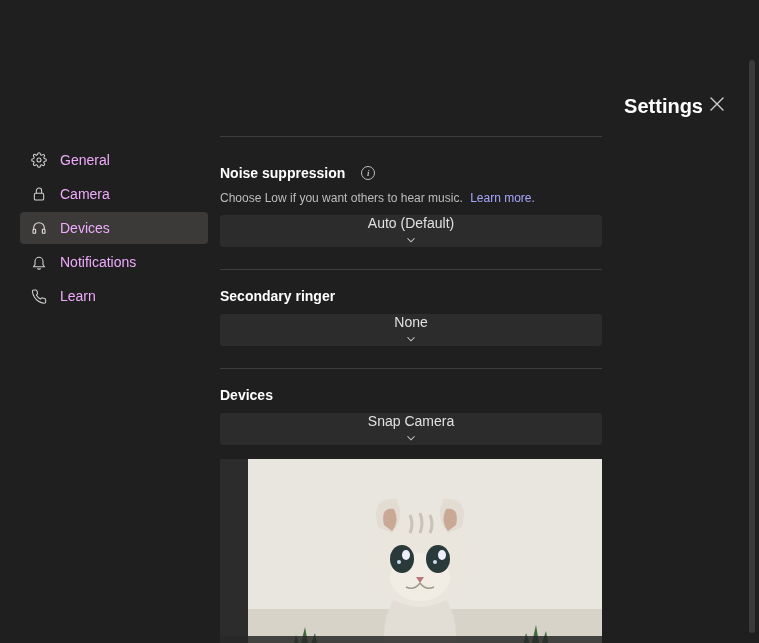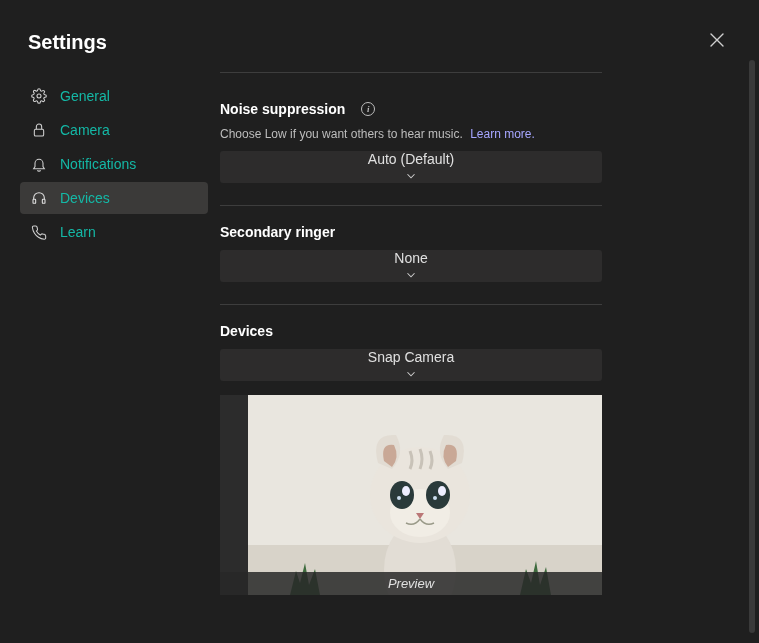--- a/index.html
+++ b/index.html
@@ -6,24 +6,25 @@
   body {
     width: 759px;
     height: 643px;
     background: #1f1f1f;
     font-family: "Segoe UI", Arial, sans-serif;
     color: #e0e0e0;
     overflow: hidden;
     position: relative;
   }
   .header {
-    padding: 28px 28px 16px 28px;
-    display: flex;
-    justify-content: space-between;
-    align-items: center;
+    padding: 44px 28px 16px 28px;
+    display: flex;
+    justify-content: flex-end;
+    align-items: center;
+    margin-top: 48px;
   }
   .title {
     font-size: 20px;
     font-weight: 600;
     color: #ffffff;
   }
   .close-btn {
     width: 28px;
     height: 28px;
     display: flex;
@@ -42,21 +43,21 @@
     padding: 8px 0 0 20px;
   }
   .sidebar-item {
     display: flex;
     align-items: center;
     gap: 12px;
     padding: 7px 10px;
     border-radius: 4px;
     cursor: pointer;
     font-size: 14px;
-    color: #14b8a6;
+    color: #f0abfc;
     margin-bottom: 2px;
   }
   .sidebar-item.active {
     background: #3b3a39;
   }
   .sidebar-item .icon {
     width: 18px;
     height: 18px;
     display: flex;
     align-items: center;
@@ -192,39 +193,39 @@
     <div class="sidebar-item">
       <span class="icon">
         <svg width="16" height="16" viewBox="0 0 24 24" fill="none" stroke="#cfcfcf" stroke-width="1.6">
             <rect x="5" y="11" width="14" height="10" rx="2"></rect>
             <path d="M8 11V7a4 4 0 1 1 8 0v4"></path>
           </svg>
       </span>
       <span>Camera</span>
     </div>
 
-    <div class="sidebar-item">
-      <span class="icon">
-        <svg width="16" height="16" viewBox="0 0 24 24" fill="none" stroke="#cfcfcf" stroke-width="1.6">
-            <path d="M18 16v-5a6 6 0 1 0-12 0v5l-2 3h16z"></path>
-            <path d="M10 21a2 2 0 0 0 4 0"></path>
-          </svg>
-      </span>
-      <span>Notifications</span>
-    </div>
-
     <div class="sidebar-item active">
       <span class="icon">
         <svg width="16" height="16" viewBox="0 0 24 24" fill="none" stroke="#e0e0e0" stroke-width="1.6">
             <path d="M4 14v-2a8 8 0 1 1 16 0v2"></path>
             <rect x="3" y="14" width="4" height="6" rx="1"></rect>
             <rect x="17" y="14" width="4" height="6" rx="1"></rect>
           </svg>
       </span>
       <span>Devices</span>
+    </div>
+
+    <div class="sidebar-item">
+      <span class="icon">
+        <svg width="16" height="16" viewBox="0 0 24 24" fill="none" stroke="#cfcfcf" stroke-width="1.6">
+            <path d="M18 16v-5a6 6 0 1 0-12 0v5l-2 3h16z"></path>
+            <path d="M10 21a2 2 0 0 0 4 0"></path>
+          </svg>
+      </span>
+      <span>Notifications</span>
     </div>
 
 
     <div class="sidebar-item">
       <span class="icon">
         <svg width="16" height="16" viewBox="0 0 24 24" fill="none" stroke="#cfcfcf" stroke-width="1.6">
             <path d="M22 17.9v3a2 2 0 0 1-2.2 2 19.8 19.8 0 0 1-8.6-3.1 19.5 19.5 0 0 1-6-6A19.8 19.8 0 0 1 2.1 5.2 2 2 0 0 1 4.1 3h3a2 2 0 0 1 2 1.7c.1.9.3 1.8.6 2.6a2 2 0 0 1-.5 2.1L8 10.6a16 16 0 0 0 6 6l1.2-1.2a2 2 0 0 1 2.1-.5c.8.3 1.7.5 2.6.6a2 2 0 0 1 1.7 2z"></path>
           </svg>
       </span>
       <span>Learn</span>

